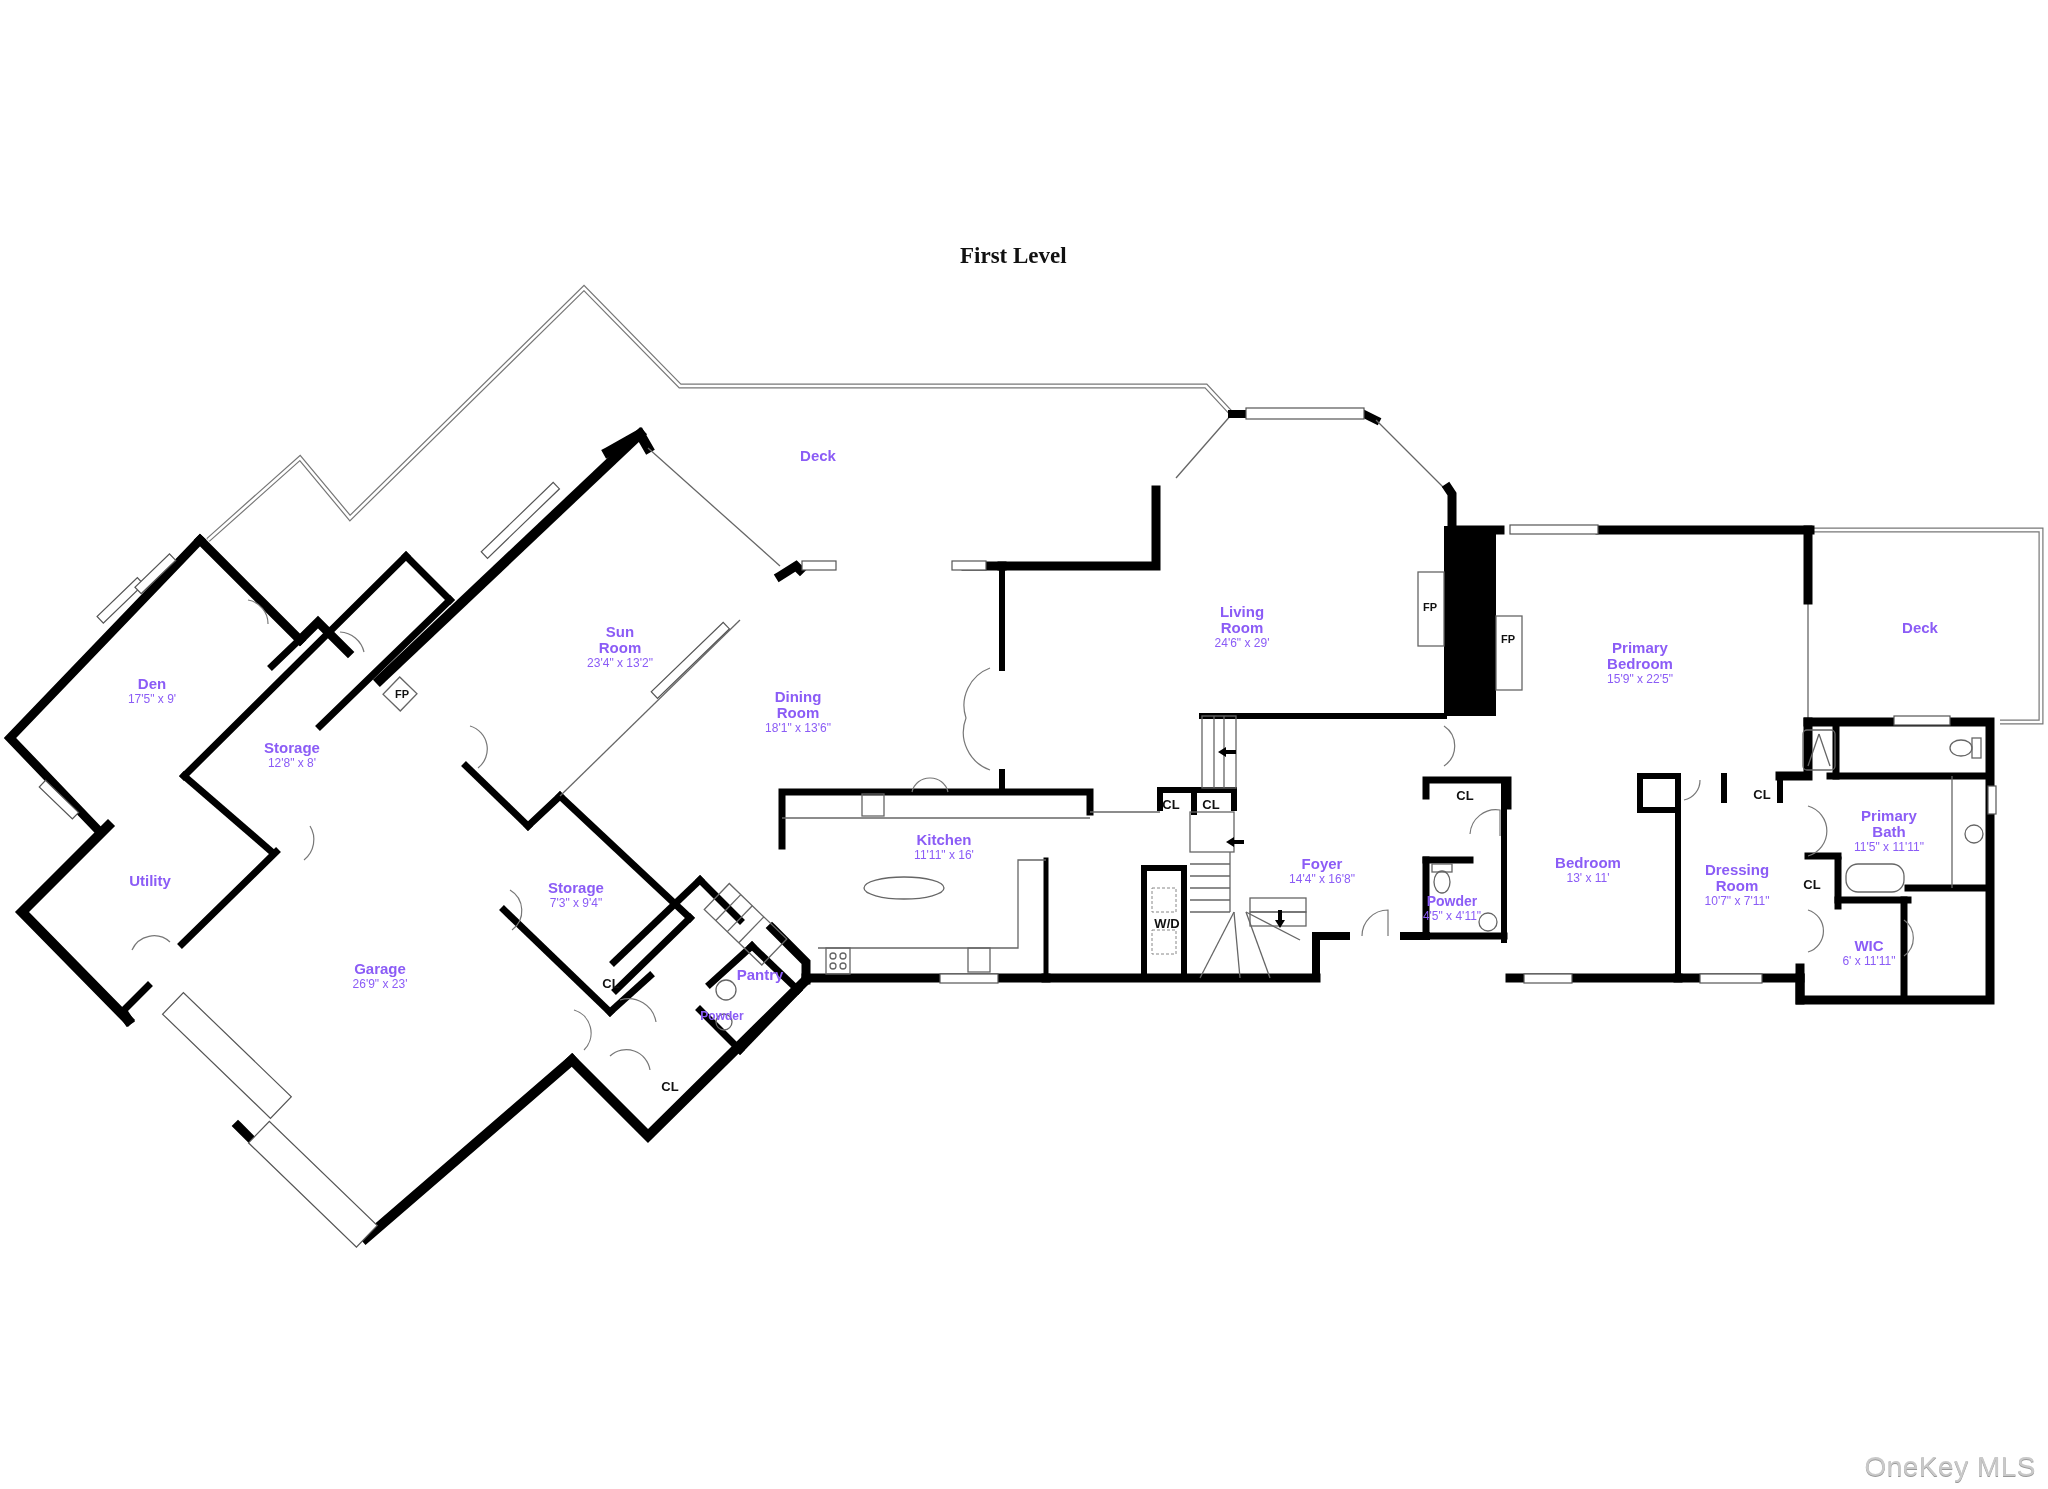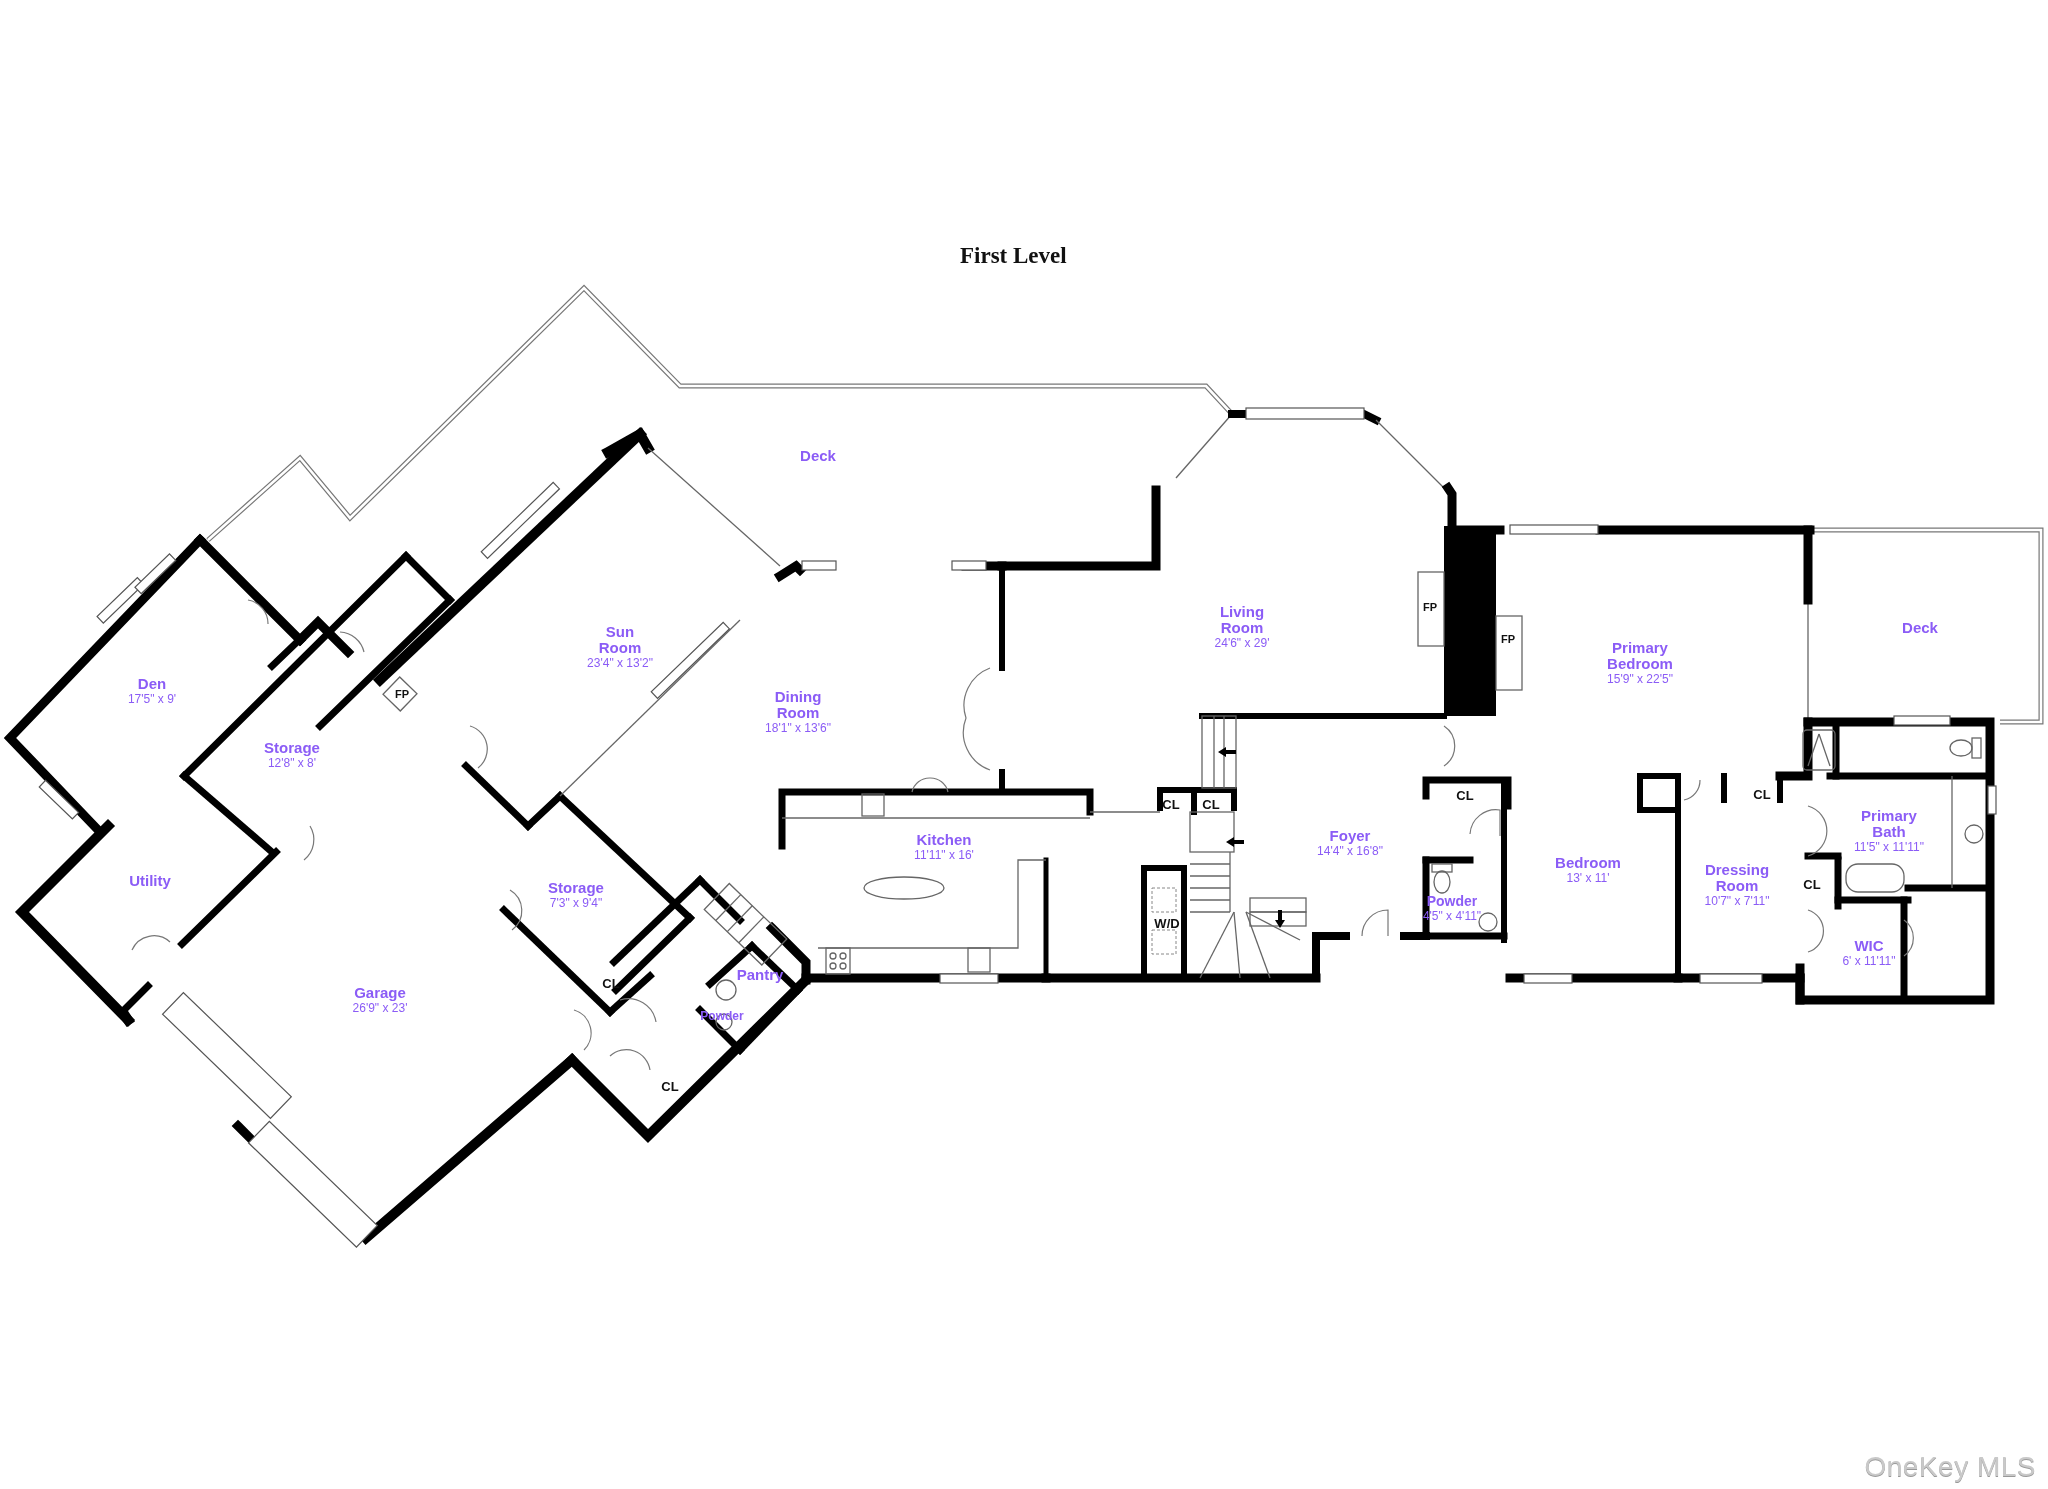--- a/index.html
+++ b/index.html
@@ -300,25 +300,25 @@
   <span class="nm">Utility</span>
 </div>
 <div class="room" style="left:944px;top:832px;">
   <span class="nm">Kitchen</span>
   <span class="dm">11'11" x 16'</span>
 </div>
 <div class="room" style="left:576px;top:880px;">
   <span class="nm">Storage</span>
   <span class="dm">7'3" x 9'4"</span>
 </div>
-<div class="room" style="left:380px;top:961px;margin-top:24px;">
+<div class="room" style="left:380px;top:961px;">
   <span class="nm">Garage</span>
   <span class="dm">26'9" x 23'</span>
 </div>
-<div class="room" style="left:1322px;top:828px;margin-left:28px;">
+<div class="room" style="left:1322px;top:856px;">
   <span class="nm">Foyer</span>
   <span class="dm">14'4" x 16'8"</span>
 </div>
 <div class="room" style="left:1588px;top:855px;">
   <span class="nm">Bedroom</span>
   <span class="dm">13' x 11'</span>
 </div>
 <div class="room small" style="left:1452px;top:894px;">
   <span class="nm">Powder</span>
   <span class="dm">4'5" x 4'11"</span>

